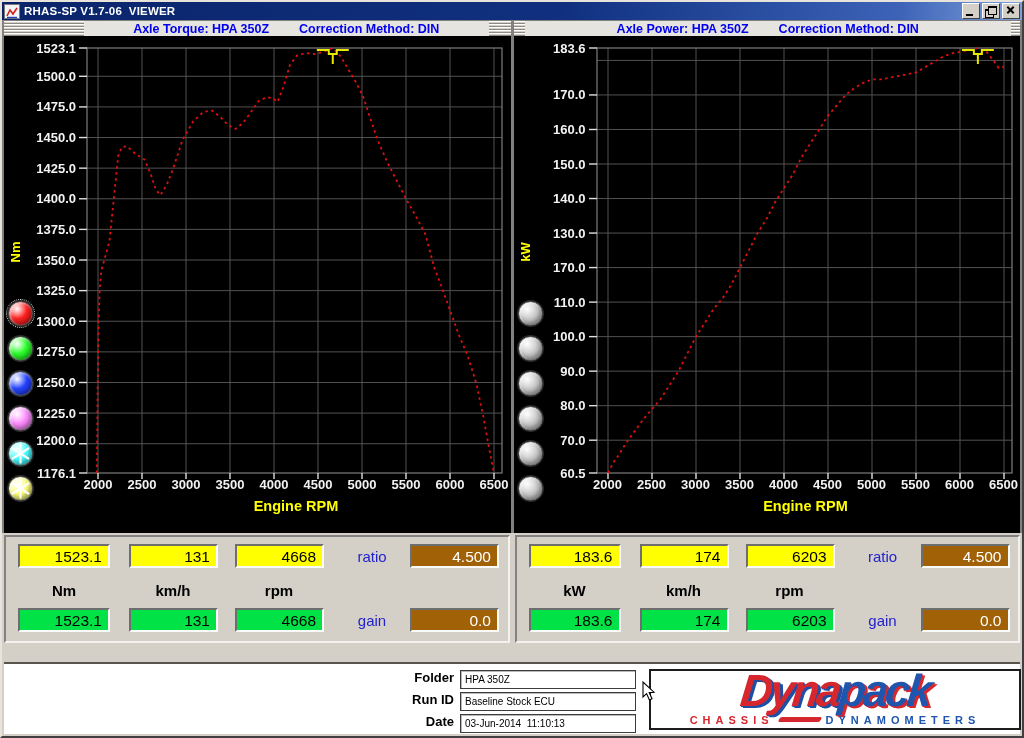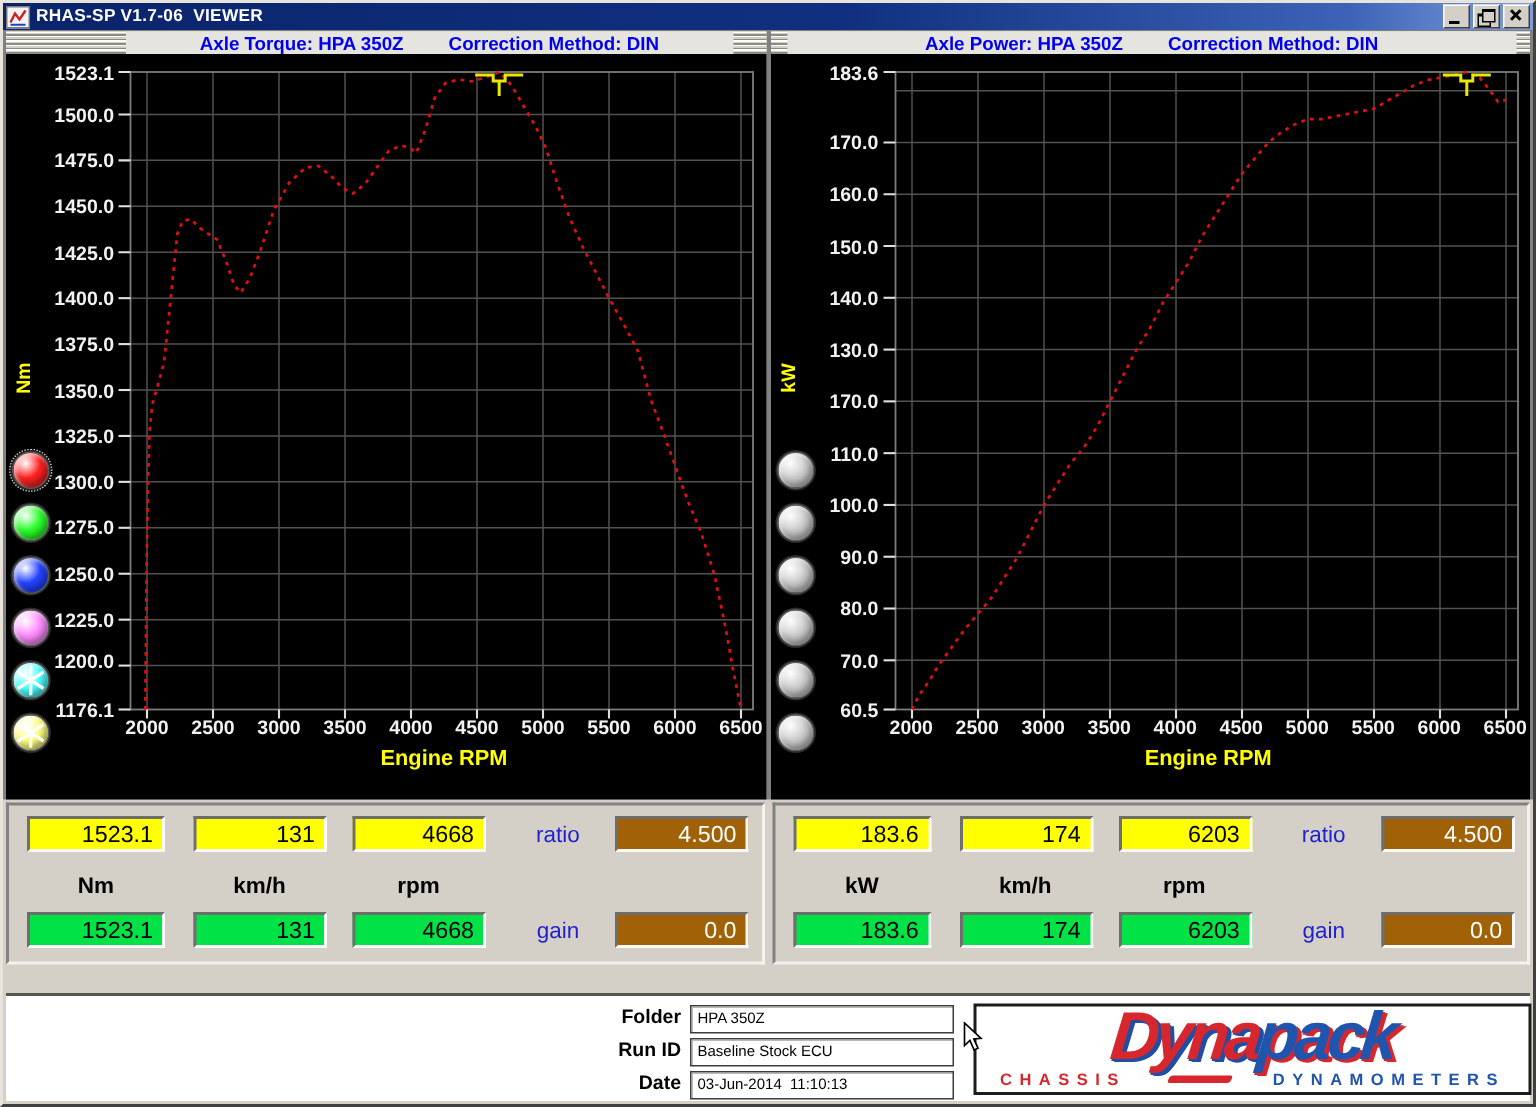--- a/index.html
+++ b/index.html
@@ -62,21 +62,21 @@
   .f-label{position:absolute;left:370px;width:80px;text-align:right;font-size:13px;font-weight:bold;color:#000;}
   .f-input{position:absolute;left:456px;width:168px;height:15px;border:1px solid #3c3c3c;background:#fff;
            font-family:"Liberation Sans",sans-serif;font-size:10px;padding:1px 2px 1px 4px;box-shadow:inset 1px 1px 0 #b9b9b9;}
   .r0{top:6px;} .r1{top:28px;} .r2{top:50px;}
 
   .logo-box{position:absolute;left:645px;top:5px;width:368px;height:57px;border:2px solid #1c1c1c;background:#fff;overflow:hidden;}
   .logo-word{position:absolute;left:0;right:0;top:-4px;text-align:center;font-size:45px;font-weight:bold;font-style:italic;
              letter-spacing:-3px;transform:skewX(-6deg);white-space:nowrap;line-height:48px;}
   .logo-dyna{color:#d7272e;text-shadow:3px 2px 0 #1f4fa5,1px 1px 0 #1f4fa5;}
   .logo-pack{color:#1f55ad;text-shadow:3px 2px 0 #d7272e,1px 1px 0 #d7272e;}
-  .logo-sub{position:absolute;left:0;right:0;bottom:2px;display:flex;justify-content:center;align-items:center;gap:28px;
+  .logo-sub{position:absolute;left:0;right:0;bottom:2px;display:flex;justify-content:center;align-items:center;gap:5px;
             font-size:11px;font-weight:bold;letter-spacing:5px;}
   .logo-chassis{color:#d7272e;} .logo-dynos{color:#1f55ad;}
   .logo-dash{width:42px;height:5px;background:#d7272e;transform:skewX(-25deg);border-radius:2px;margin-top:-2px;}
 
   .mouse-cursor{position:absolute;left:640px;top:679px;z-index:50;}
 </style>
 </head>
 <body>
 
 <div class="window">

